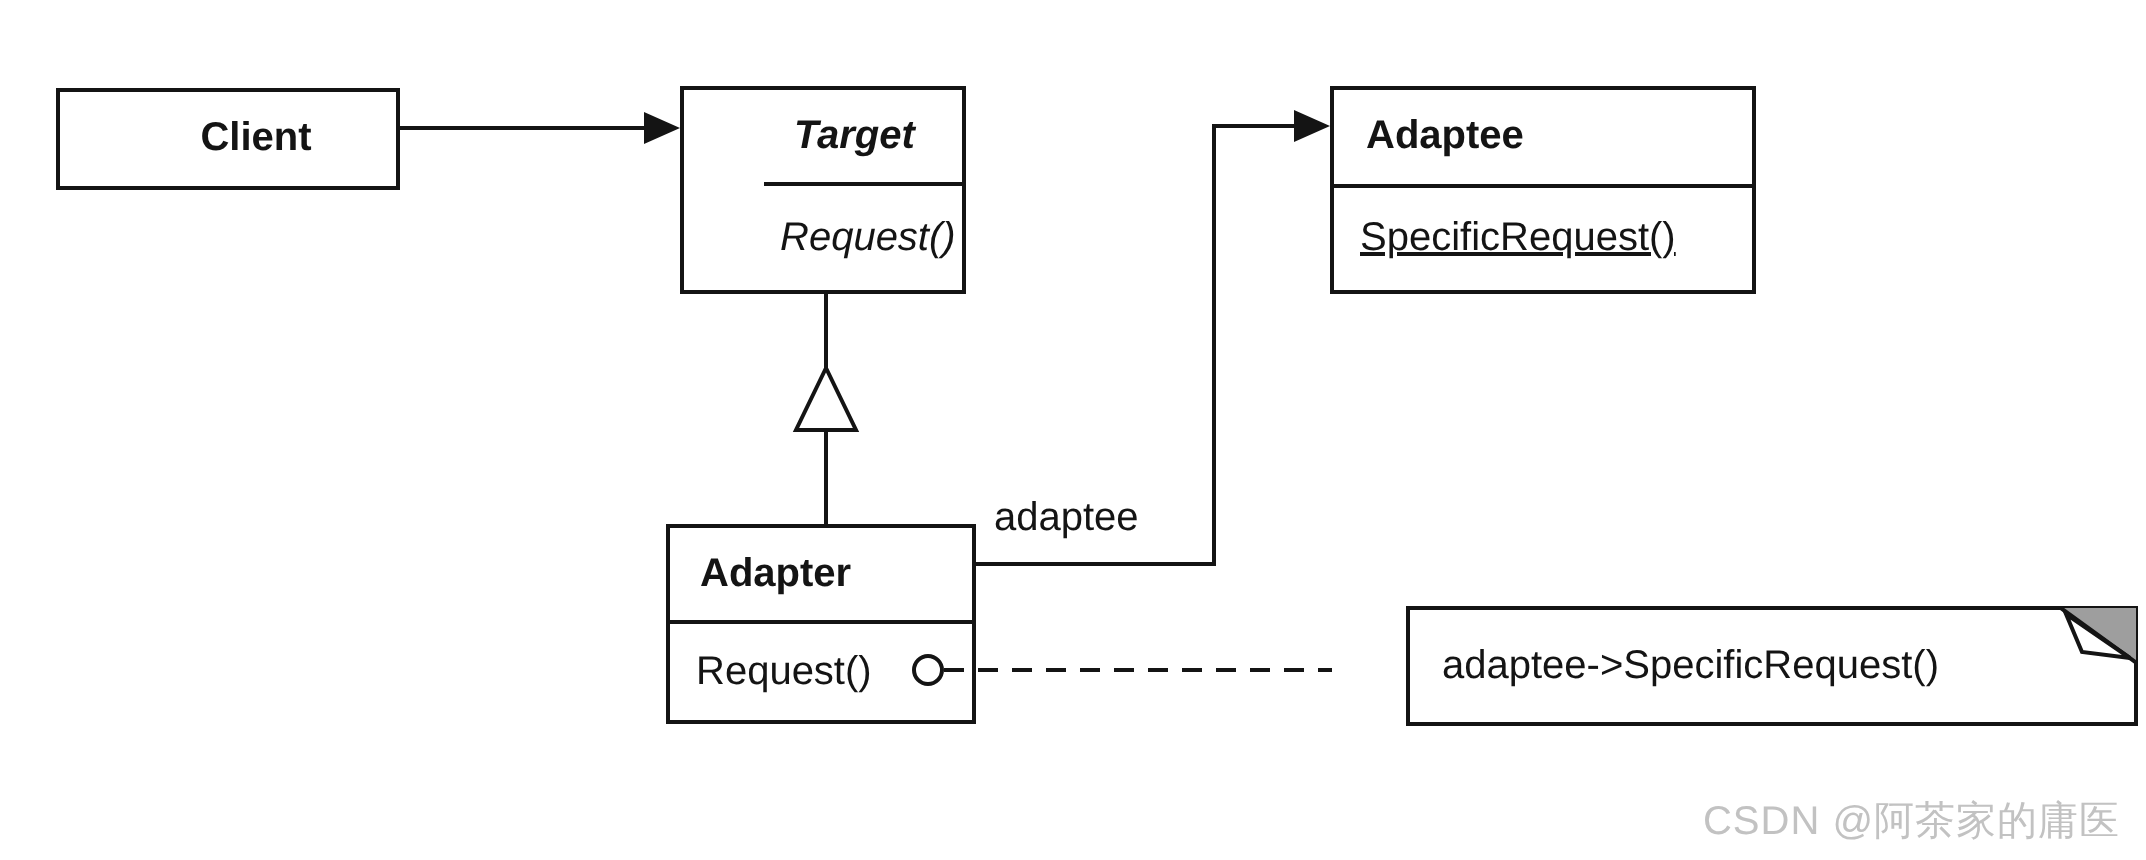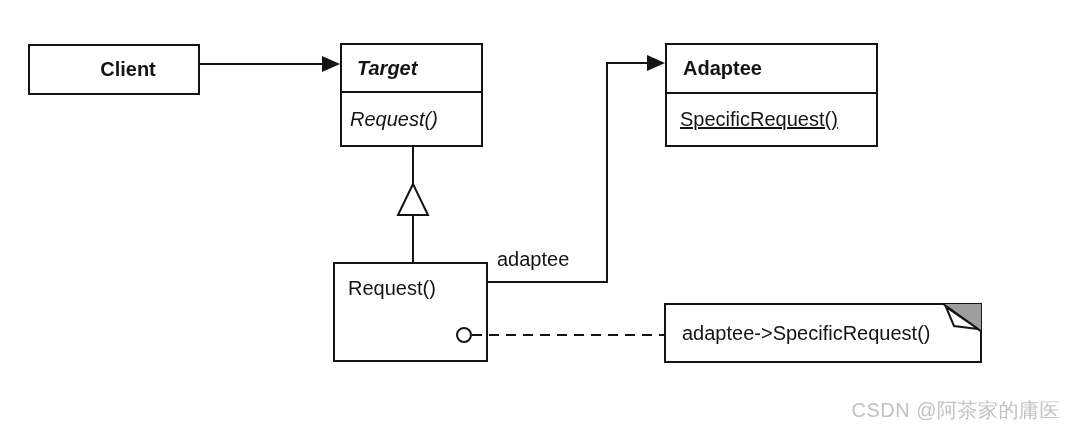--- a/index.html
+++ b/index.html
@@ -35,21 +35,21 @@
   .compartment {
     display: flex;
     align-items: center;
     box-sizing: border-box;
     font-size: 20px;
     white-space: nowrap;
     overflow: hidden;
   }
   .compartment.name { font-weight: bold; }
   .compartment.divided { border-bottom: 2px solid #141414; }
-  .italic { font-style: italic; }
+  .italic { font-style: italic; margin-left: 40px; }
   .centered { justify-content: center; }
 
   
   .box-client  { left: 28px;  top: 44px; width: 172px; height: 51px; padding-left: 28px; }
   .box-client .compartment { height: 47px; }
 
   
   .box-target  { left: 340px; top: 43px; width: 143px; height: 104px; }
   .box-target  .name   { height: 48px; padding-left: 15px; }
   .box-target  .method { height: 52px; padding-left: 8px; }
@@ -60,23 +60,23 @@
   .box-adaptee .method { height: 51px; padding-left: 13px; text-decoration: underline; }
 
   
   .box-adapter { left: 333px; top: 262px; width: 155px; height: 100px; }
   .box-adapter .name   { height: 48px; padding-left: 15px; }
   .box-adapter .method { height: 48px; padding-left: 13px; }
 
   
   .note {
     position: absolute;
-    left: 664px;
+    left: 703px;
     top: 303px;
-    width: 318px;
+    width: 366px;
     height: 60px;
     background: #ffffff;
     border: 2px solid #141414;
     box-sizing: border-box;
     z-index: 2;
     display: flex;
     align-items: center;
     padding-left: 16px;
     font-size: 20px;
     white-space: nowrap;
@@ -141,20 +141,21 @@
     <div class="compartment name divided italic">Target</div>
     <div class="compartment method italic">Request()</div>
   </div>
 
   <div class="uml-class box-adaptee">
     <div class="compartment name divided">Adaptee</div>
     <div class="compartment method">SpecificRequest()</div>
   </div>
 
   <div class="uml-class box-adapter">
+    <div class="compartment name divided">Adapter</div>
     <div class="compartment method">Request()</div>
   </div>
 
   <div class="edge-label">adaptee</div>
 
   <div class="note">
     <span>adaptee-&gt;SpecificRequest()</span>
     <svg class="note-fold" viewBox="0 0 40 29" xmlns="http://www.w3.org/2000/svg">
       <polygon points="0,0 40,0 40,29" fill="#9e9e9e" stroke="#141414" stroke-width="2"></polygon>
       <polygon points="4,4 12,23 36,26" fill="#ffffff" stroke="#141414" stroke-width="2"></polygon>

